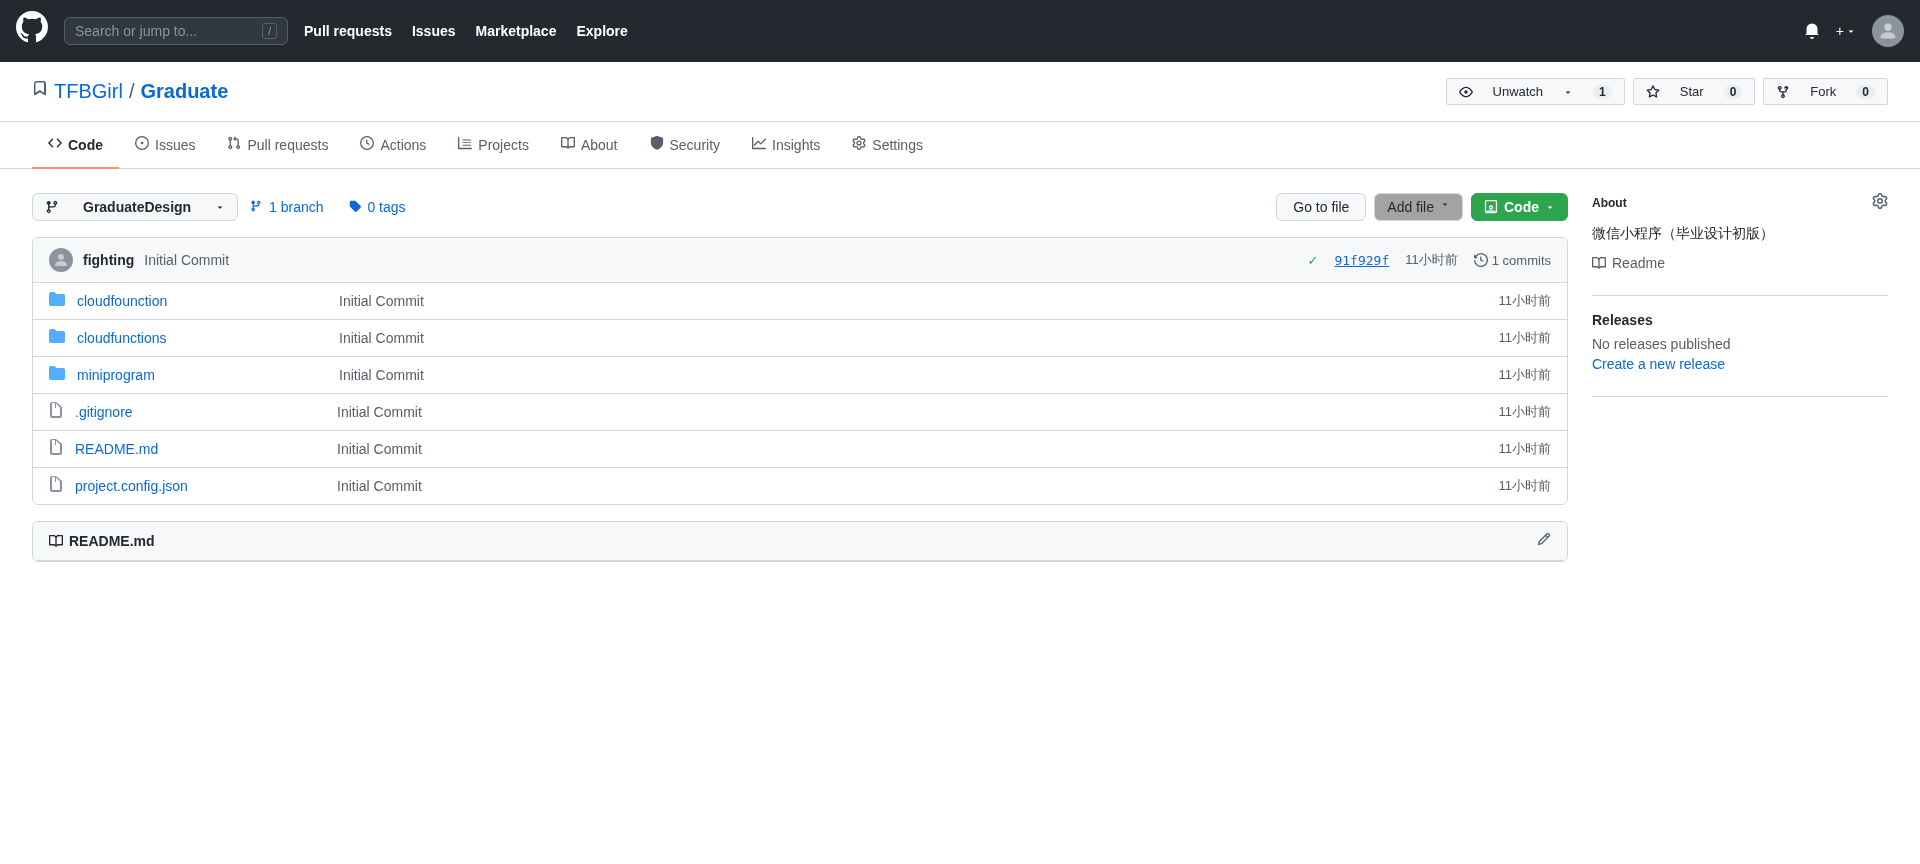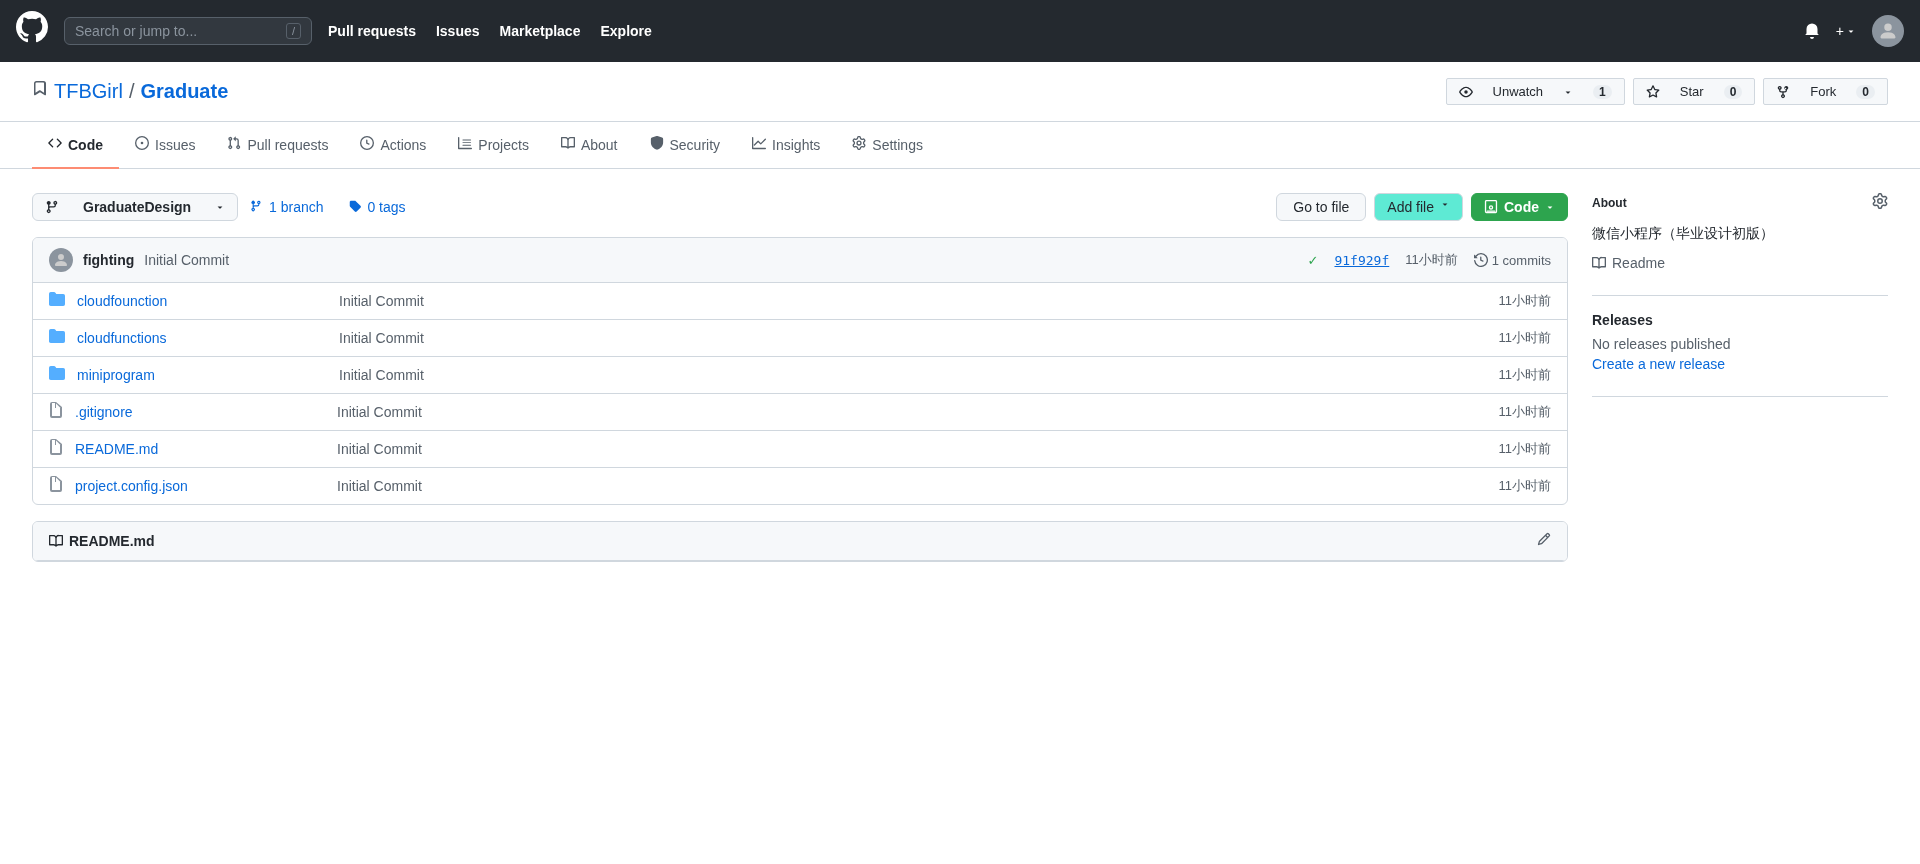--- a/index.html
+++ b/index.html
@@ -17,21 +17,21 @@
     }
     .navbar-logo { color: #fff; font-size: 32px; cursor: pointer; flex-shrink: 0; }
     .navbar-search {
       display: flex; align-items: center;
       background: #32383f;
       border: 1px solid #57606a;
       border-radius: 6px;
       padding: 5px 10px;
       color: #8b949e;
       font-size: 14px;
-      width: 248px;
+      width: 224px;
       gap: 8px;
       cursor: pointer;
     }
     .navbar-search .slash-badge {
       border: 1px solid #57606a;
       border-radius: 3px;
       padding: 1px 5px;
       font-size: 11px;
       color: #8b949e;
       margin-left: auto;
@@ -129,21 +129,21 @@
       padding: 5px 16px;
       background: #f6f8fa;
       font-size: 14px;
       cursor: pointer;
       color: #24292f;
     }
     .add-file-btn {
       border: 1px solid #d0d7de;
       border-radius: 6px;
       padding: 5px 12px;
-      background: #5eead4;
+      background: #a3a3a3;
       font-size: 14px;
       cursor: pointer;
       color: #24292f;
       display: flex; align-items: flex-start; gap: 6px;
     }
     .code-btn {
       border: 1px solid #2da44e;
       border-radius: 6px;
       padding: 5px 12px;
       background: #2da44e;

